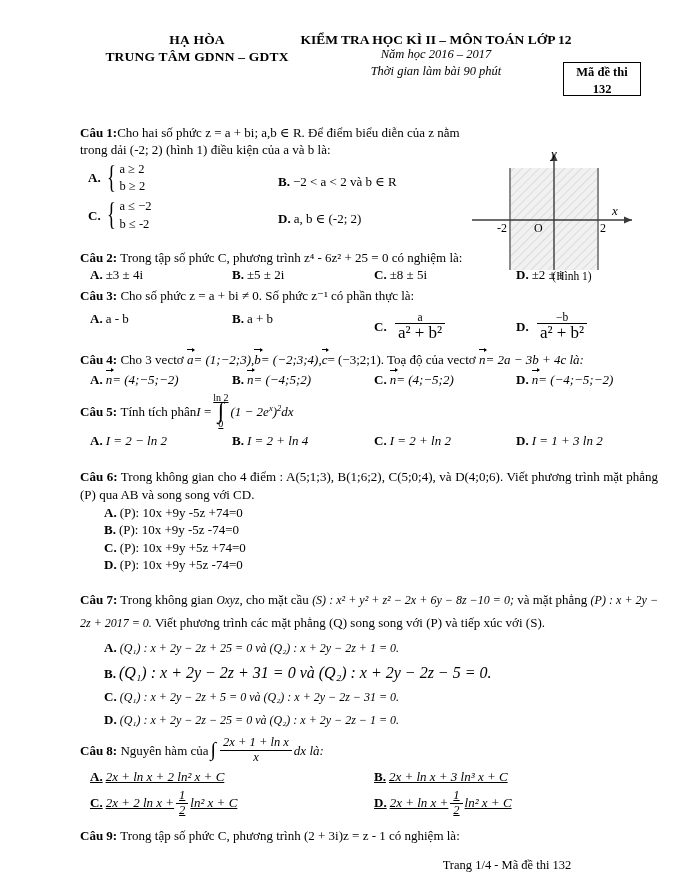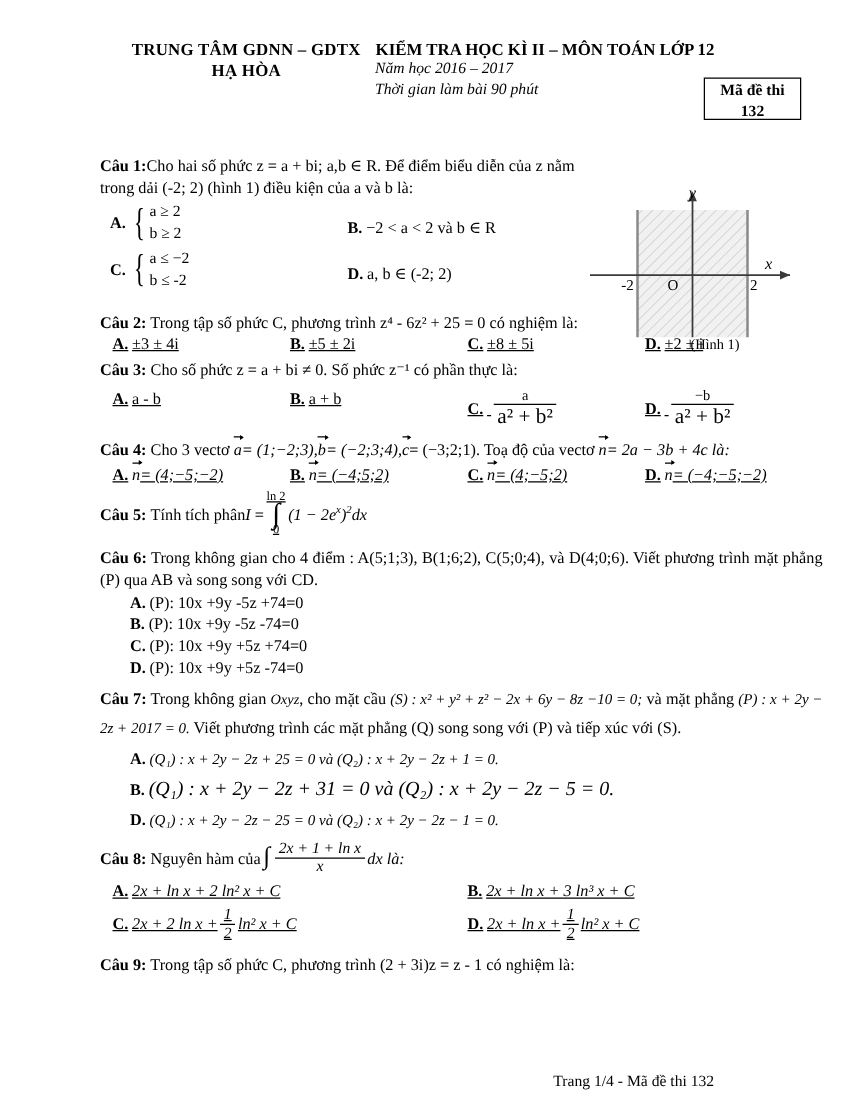--- a/index.html
+++ b/index.html
@@ -22,40 +22,40 @@
     position: absolute; left: 92px; top: 31px; width: 210px;
     text-align: center; font-weight: bold; font-size: 13.5px; line-height: 1.28;
     letter-spacing: .2px;
   }
   .examtitle {
     position: absolute; left: 300px; top: 31px; width: 272px;
     text-align: center; font-weight: bold; font-size: 13.5px; line-height: 1.28;
   }
   .examsub {
     position: absolute; left: 300px; top: 46px; width: 272px;
-    text-align: left; font-style: italic; font-size: 12.5px; line-height: 1.38;
+    text-align: center; font-style: italic; font-size: 12.5px; line-height: 1.38;
   }
   .codebox {
     position: absolute; left: 563px; top: 62px; width: 78px; height: 34px;
     border: 1.6px solid #000; text-align: center;
     font-weight: bold; font-size: 12.5px; line-height: 1.32; padding-top: 1px;
   }
   .idline {
     position: absolute; left: 80px; top: 98px; font-size: 13px; white-space: nowrap;
   }
   .dotfill { letter-spacing: .3px; }
 
   
   .content { position: absolute; left: 0; top: 124px; width: 684px; }
   .q { position: relative; padding: 0 26px 0 80px; margin-bottom: 2px; }
   .qtext { line-height: 1.34; text-align: left; }
   .qlabel { font-weight: bold; }
   .justify { text-align: justify; text-justify: inter-word; }
 
-  .opts-4col { display: flex; width: 100%; margin-top: 1px; text-decoration: underline; }
+  .opts-4col { display: flex; width: 100%; margin-top: 1px; }
   .opts-4col > div { flex: 1 1 25%; white-space: nowrap; }
   .opts-4col.ind { padding-left: 10px; }
 
   .opts-2col { display: flex; flex-wrap: wrap; width: 100%; }
   .opts-2col > div { width: 50%; padding: 2px 0; text-decoration: underline; }
 
   .opts-1col > div { padding: 0 0 0 24px; line-height: 1.33; }
   .opts-stack > div { padding: 3px 0 3px 24px; line-height: 1.3; }
 
   .ol { font-weight: bold; margin-right: 3px; }
@@ -111,22 +111,22 @@
     text-align: center; font-size: 12.5px; padding-left: 330px;
   }
 </style>
 </head>
 <body>
 
 <div class="page">
 
   <div class="header">
     <div class="school">
+      <div>HẠ HÒA</div>
       <div>TRUNG TÂM GDNN – GDTX</div>
-      <div>HẠ HÒA</div>
     </div>
     <div class="examtitle">KIỂM TRA HỌC KÌ II – MÔN TOÁN LỚP 12</div>
     <div class="examsub">
       <div>Năm học 2016 – 2017</div>
       <div>Thời gian làm bài 90 phút</div>
     </div>
     <div class="codebox">
       <div>Mã đề thi</div>
       <div>132</div>
     </div>
@@ -252,44 +252,51 @@
       <div class="qtext" style="display:flex;align-items:center">
         <span class="qlabel">Câu 5:</span>&nbsp;<span>Tính tích phân </span>
         <span class="mi">I</span>&nbsp;=
         <span class="intsym">
           <span class="lim">ln 2</span>
           <span class="glyph">∫</span>
           <span class="lim">0</span>
         </span>
         <span class="mi">(1 − 2<span class="mi">e</span><sup>x</sup>)<sup>2</sup><span class="mi">dx</span></span>
       </div>
-    </div>
-
-    <div class="q" style="margin-top:7px">
+      <div class="opts-4col ind" style="margin-top:3px">
+        <div class="mi"><span class="ol" style="font-style:normal">A.</span><span>I = 2 − ln 2</span></div>
+        <div class="mi"><span class="ol" style="font-style:normal">B.</span><span>I = 2 + ln 4</span></div>
+        <div class="mi"><span class="ol" style="font-style:normal">C.</span><span>I = 2 + ln 2</span></div>
+        <div class="mi"><span class="ol" style="font-style:normal">D.</span><span>I = 1 + 3 ln 2</span></div>
+      </div>
+    </div>
+
+    <div class="q" style="margin-top:19px">
       <div class="qtext justify">
         <span class="qlabel">Câu 6:</span>
         <span>Trong không gian cho 4 điểm : A(5;1;3), B(1;6;2), C(5;0;4), và D(4;0;6). Viết phương trình mặt phẳng (P) qua AB và song song với CD.</span>
       </div>
       <div class="opts-1col" style="margin-top:1px">
         <div><span class="ol">A.</span><span>(P): 10x +9y -5z +74=0</span></div>
         <div><span class="ol">B.</span><span>(P): 10x +9y -5z -74=0</span></div>
         <div><span class="ol">C.</span><span>(P): 10x +9y +5z +74=0</span></div>
         <div><span class="ol">D.</span><span>(P): 10x +9y +5z -74=0</span></div>
       </div>
     </div>
 
-    <div class="q" style="margin-top:6px">
+    <div class="q" style="margin-top:16px">
       <div class="qtext" style="text-align:justify;line-height:1.75">
         <span class="qlabel">Câu 7:</span>
         <span>Trong không gian </span><span class="mi" style="font-size:11.5px">Oxyz</span><span>, cho mặt cầu </span><span class="mi" style="font-size:12px">(S) : x² + y² + z² − 2x + 6y − 8z −10 = 0;</span><span> và mặt phẳng</span>
         <span class="mi" style="font-size:12px">(P) : x + 2y − 2z + 2017 = 0.</span><span> Viết phương trình các mặt phẳng (Q) song song với (P) và tiếp xúc với (S).</span>
       </div>
       <div class="opts-stack" style="margin-top:2px">
         <div><span class="ol">A.</span><span class="mi" style="font-size:12px">(Q₁) : x + 2y − 2z + 25 = 0  và (Q₂) : x + 2y − 2z + 1 = 0.</span></div>
         <div><span class="ol">B.</span><span class="mi" style="font-size:16px">(Q₁) : x + 2y − 2z + 31 = 0  và (Q₂) : x + 2y − 2z − 5 = 0.</span></div>
+        <div><span class="ol">C.</span><span class="mi" style="font-size:12px">(Q₁) : x + 2y − 2z + 5 = 0  và (Q₂) : x + 2y − 2z − 31 = 0.</span></div>
         <div><span class="ol">D.</span><span class="mi" style="font-size:12px">(Q₁) : x + 2y − 2z − 25 = 0  và (Q₂) : x + 2y − 2z − 1 = 0.</span></div>
       </div>
     </div>
 
     <div class="q" style="margin-top:4px">
       <div class="qtext" style="display:flex;align-items:center">
         <span class="qlabel">Câu 8:</span>&nbsp;<span>Nguyên hàm của </span>
         <span class="intsym intsmall">
           <span class="glyph">∫</span>
         </span>

